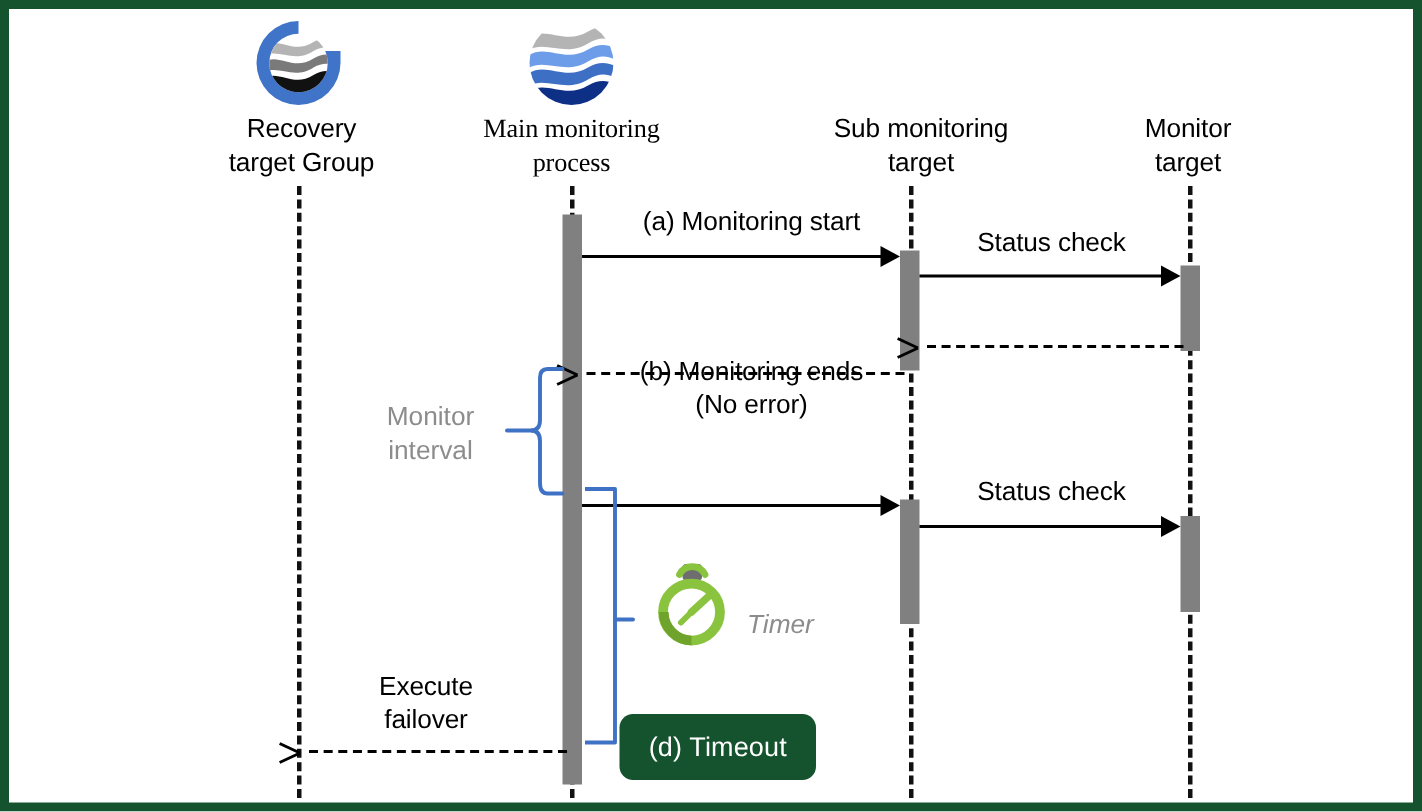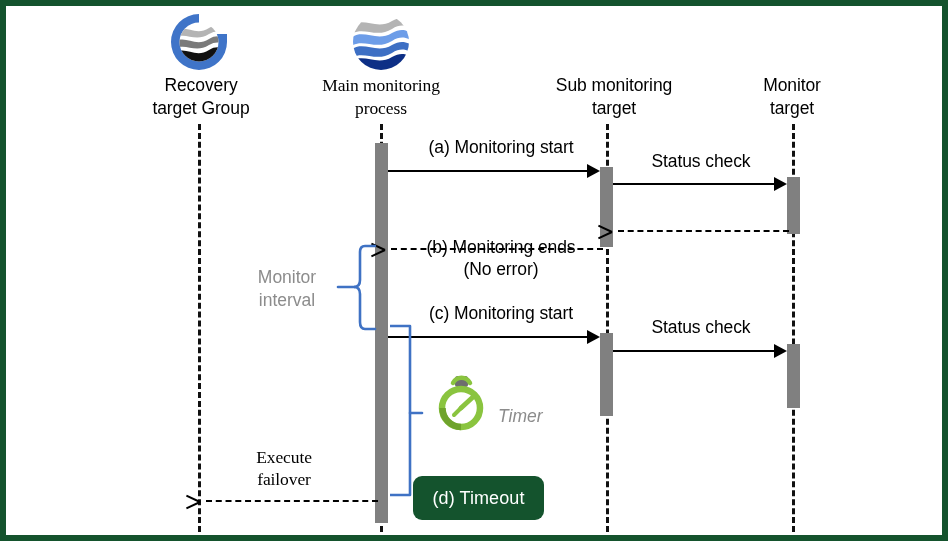--- a/index.html
+++ b/index.html
@@ -194,21 +194,20 @@
   <div class="msg-line dashed" style="left:385px; top:242px; width:212px;"></div>
   <div class="arrowopen-l" style="left:379px; top:235px;"></div>
 
   <svg class="brace-svg" style="left:332px; top:238px;" width="44" height="88" viewBox="0 0 44 88">
     <path d="M37 2 L27 2 Q22 2 22 8 L22 36 Q22 43 16 43 Q22 43 22 50 L22 78 Q22 85 27 85 L37 85" fill="none" stroke="#3f72c4" stroke-width="2.6" stroke-linecap="round"></path>
     <line x1="0" y1="43" x2="17" y2="43" stroke="#3f72c4" stroke-width="2.6" stroke-linecap="round"></line>
   </svg>
   <div class="interval-label" style="left:222px; top:260px; width:118px;">Monitor
 interval</div>
 
-  <div class="msg-label" style="left:390px; top:296px; width:210px;">(c) Monitoring start</div>
   <div class="msg-line" style="left:382px; top:330px; width:202px;"></div>
   <div class="arrowhead-r" style="left:581px; top:324px;"></div>
 
   <div class="msg-label" style="left:615px; top:310px; width:160px;">Status check</div>
   <div class="msg-line" style="left:607px; top:344px; width:164px;"></div>
   <div class="arrowhead-r" style="left:768px; top:338px;"></div>
 
   <svg class="brace-svg" style="left:382px; top:318px;" width="34" height="174" viewBox="0 0 34 174">
     <path d="M2 2 L22 2 L22 171 L2 171" fill="none" stroke="#3f72c4" stroke-width="2.6" stroke-linejoin="round"></path>
     <line x1="22" y1="89" x2="34" y2="89" stroke="#3f72c4" stroke-width="2.6" stroke-linecap="round"></line>
@@ -217,20 +216,20 @@
   <svg class="abs" style="left:424px; top:364px;" width="62" height="62" viewBox="0 0 62 62">
     <rect x="25" y="6" width="13" height="11" rx="2.5" fill="#6e6e6e"></rect>
     <path d="M23 13 A9.5 9.5 0 0 1 40 13" fill="none" stroke="#8ac43f" stroke-width="4.5" stroke-linecap="round"></path>
     <circle cx="31" cy="38" r="19" fill="none" stroke="#8ac43f" stroke-width="6.5"></circle>
     <path d="M12.5 38 A19 19 0 0 0 31 57" fill="none" stroke="#6fa32c" stroke-width="6.5" stroke-linecap="butt"></path>
     <path d="M31 38 L43 27" stroke="#8ac43f" stroke-width="5" stroke-linecap="round"></path>
     <path d="M31 38 L24 45" stroke="#8ac43f" stroke-width="4" stroke-linecap="round"></path>
   </svg>
   <div class="timer-label" style="left:492px; top:400px;font-style:italic;">Timer</div>
 
-  <div class="msg-label" style="left:188px; top:440px; width:180px;font-family:Liberation Serif, serif;">Execute
+  <div class="msg-label" style="left:188px; top:440px; width:180px;">Execute
 failover</div>
   <div class="msg-line dashed" style="left:200px; top:494px; width:172px;"></div>
   <div class="arrowopen-l" style="left:194px; top:487px;"></div>
 
   <div class="timeout-badge" style="left:407px; top:470px; width:131px; height:44px;">(d) Timeout</div>
 
 </div>
 
 </body></html>

